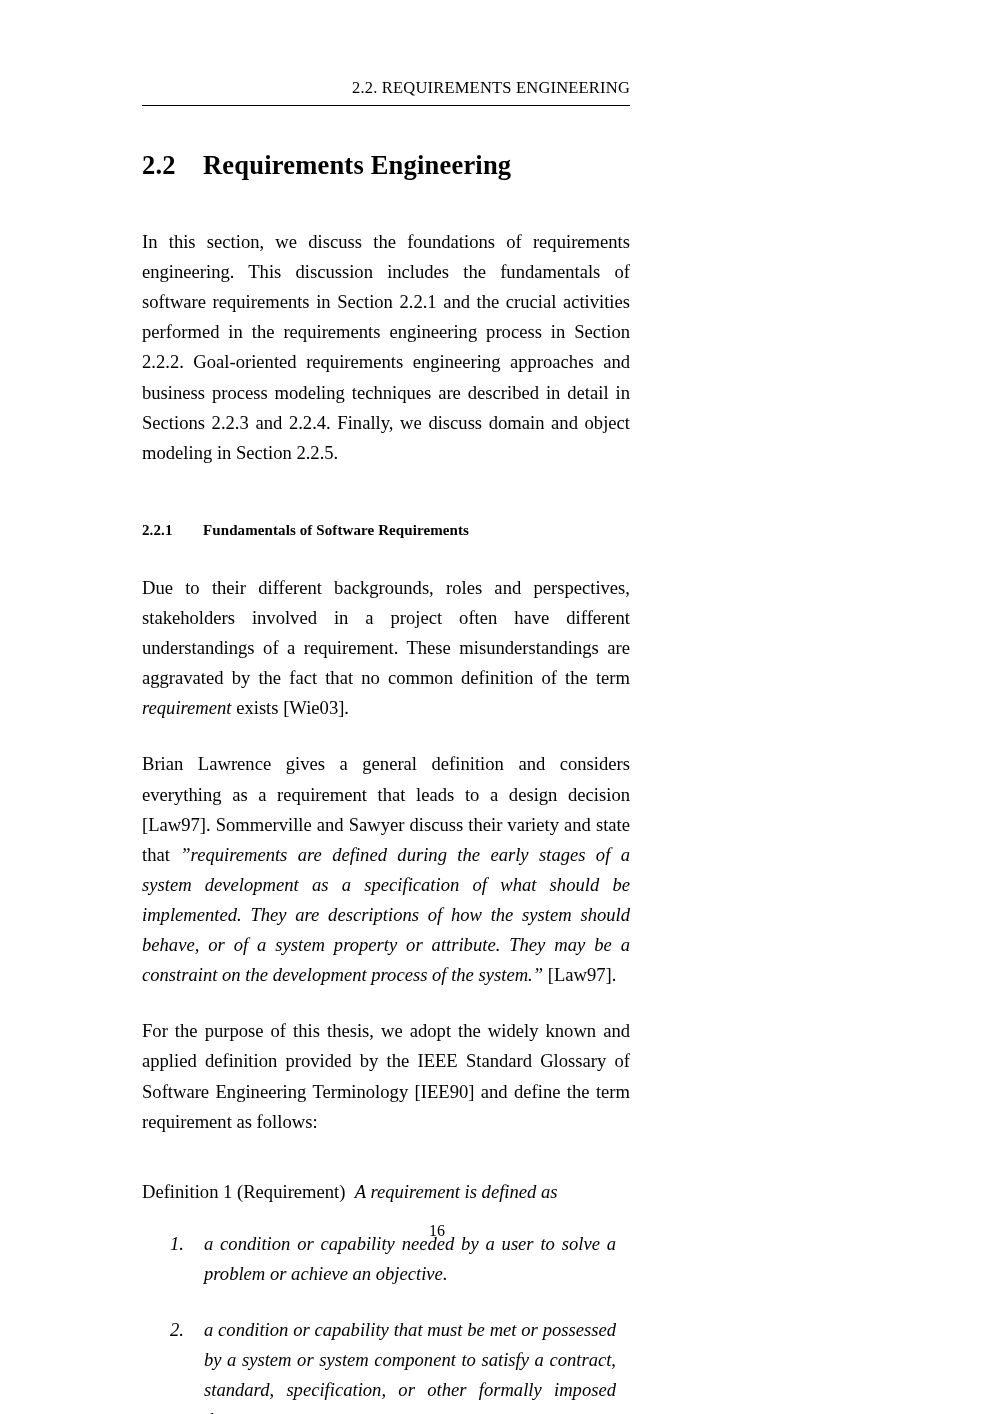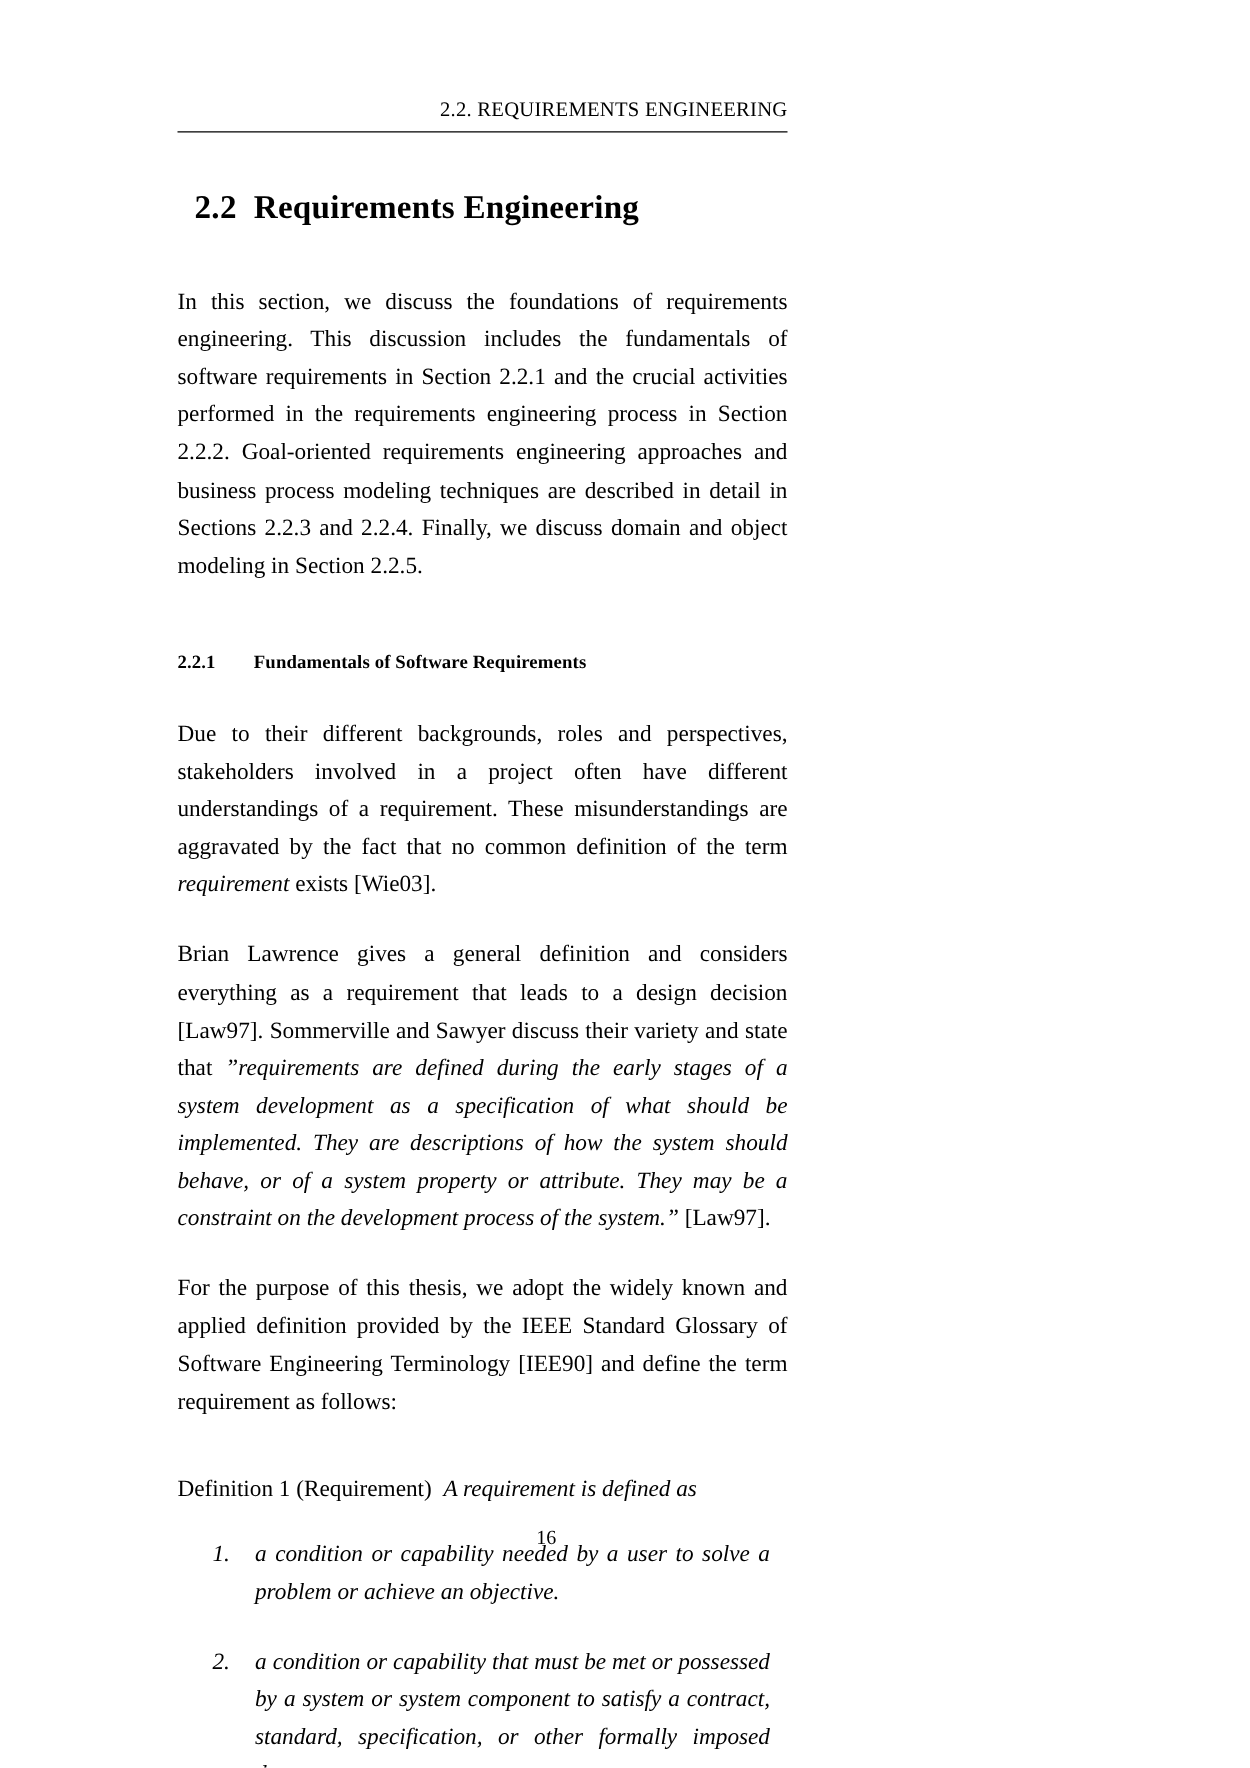--- a/index.html
+++ b/index.html
@@ -34,21 +34,20 @@
   }
   h1.section-title {
     font-size: 26.5px;
     font-weight: bold;
     margin: 0 0 46px 0;
     letter-spacing: 0.2px;
   }
   h1.section-title .num {
     display: inline-block;
     width: 61px;
-    text-align: center;
   }
   h2.subsection-title {
     font-size: 15px;
     font-weight: bold;
     margin: 54px 0 34px 0;
     letter-spacing: 0.1px;
   }
   h2.subsection-title .num {
     display: inline-block;
     width: 61px;

